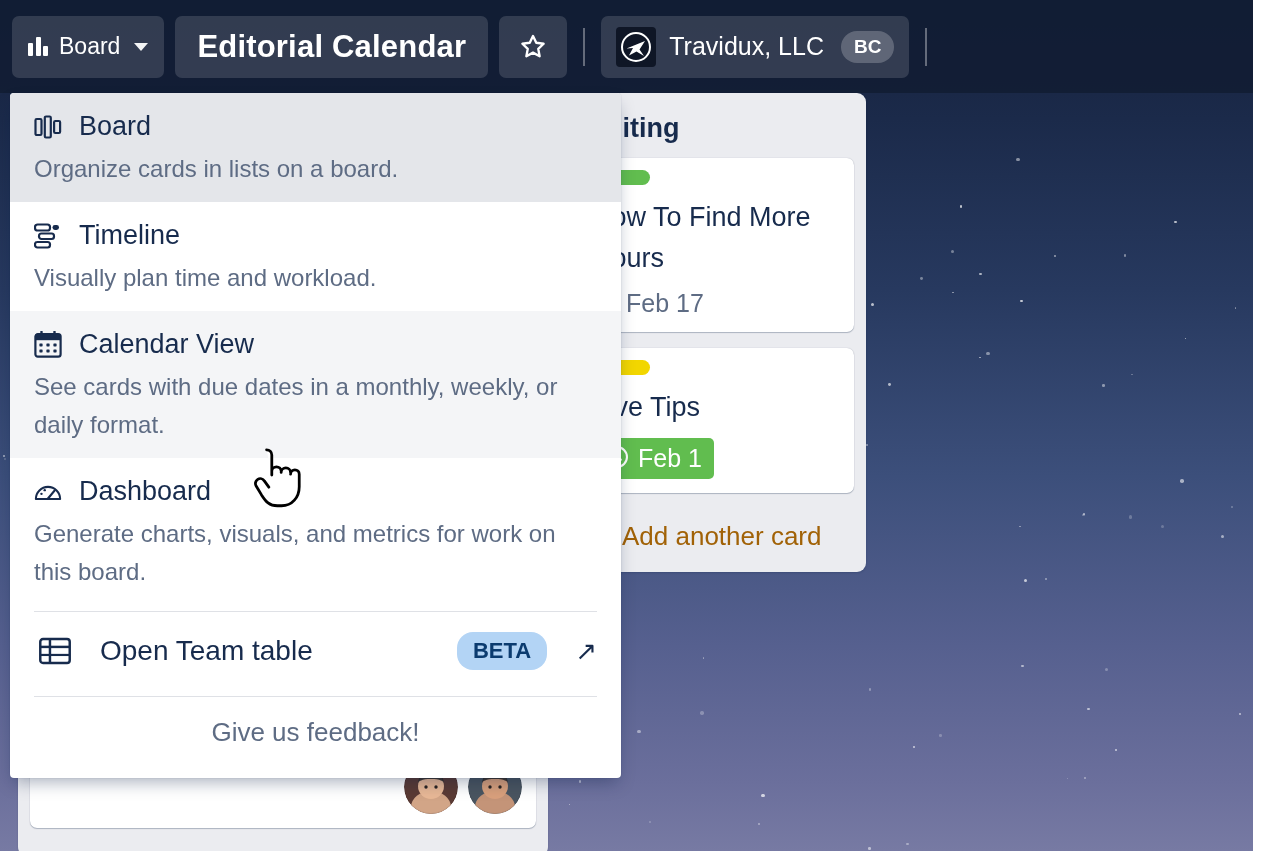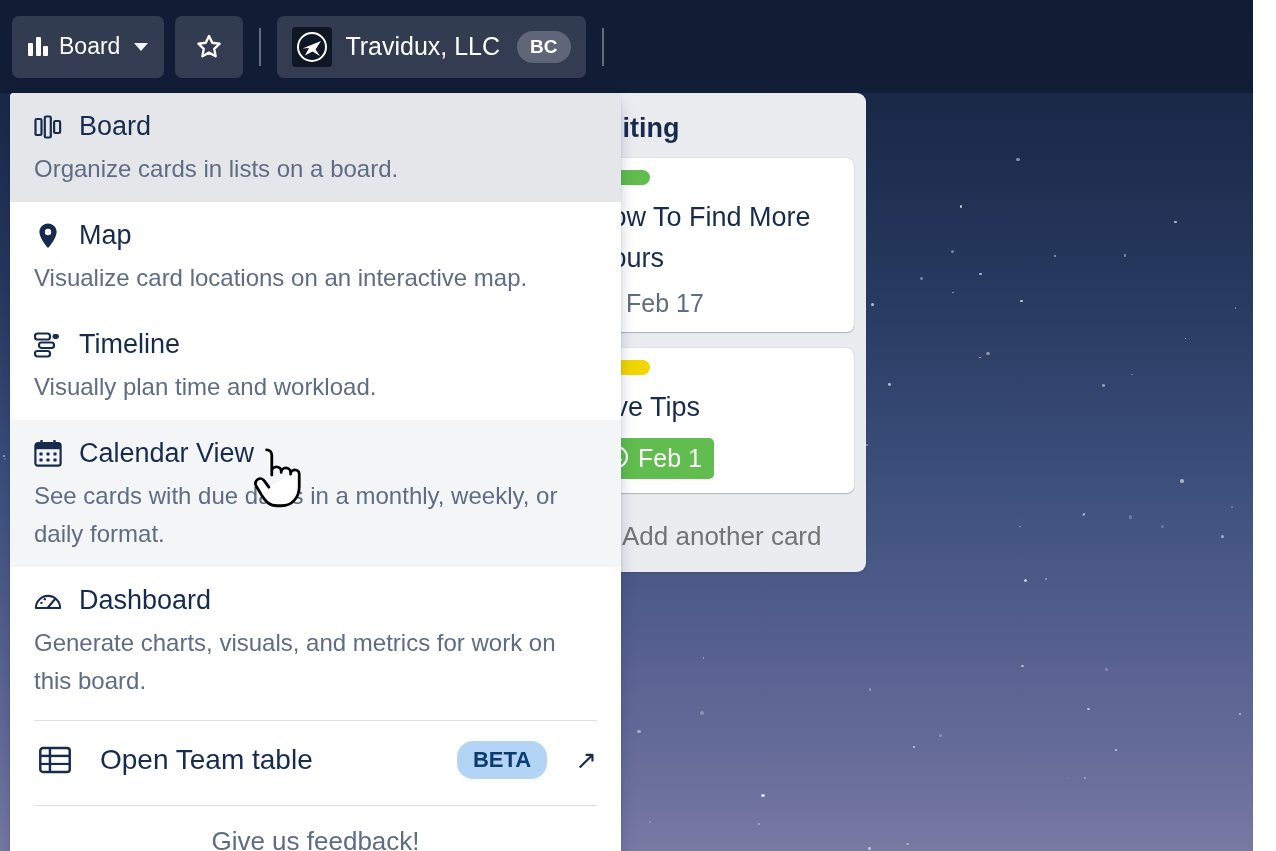--- a/index.html
+++ b/index.html
@@ -147,21 +147,21 @@
     position: relative;
   }
   .avatar::after {
     content: ""; position: absolute; inset: 0;
     border-radius: 50%;
     box-shadow: inset 0 0 0 1px rgba(0,0,0,0.08);
   }
   .avatar-row { display: flex; justify-content: flex-end; margin-top: 12px; }
   .add-card {
     display: flex; align-items: center; gap: 12px;
-    color: #737373; font-size: 26px;
+    color: #a16207; font-size: 26px;
     padding: 12px 10px 8px 10px;
   }
   .plus {
     position: relative; width: 22px; height: 22px; flex: none;
   }
   .plus::before, .plus::after {
     content: ""; position: absolute; background: #5e6c84;
   }
   .plus::before { left: 0; top: 10px; width: 22px; height: 2.5px; }
   .plus::after { top: 0; left: 10px; height: 22px; width: 2.5px; }
@@ -388,20 +388,21 @@
     <div class="tb-btn view-switch">
       <span class="kanban-glyph">
           <i></i>
           <i></i>
           <i></i>
         </span>
       <span>Board</span>
       <span class="chev-down"></span>
     </div>
 
+    <div class="tb-btn title">Editorial Calendar</div>
 
     <div class="tb-btn star-btn">
       <svg width="30" height="30" viewBox="0 0 24 24">
         <path d="M12 3.2l2.6 5.4 5.9.8-4.3 4.1 1.1 5.9-5.3-2.9-5.3 2.9 1.1-5.9L3.5 9.4l5.9-.8z" fill="none" stroke="#ffffff" stroke-width="1.9" stroke-linejoin="round"></path>
       </svg>
     </div>
 
     <div class="tb-divider"></div>
 
     <div class="tb-btn org">
@@ -649,32 +650,20 @@
                 <rect x="20.1" y="6" width="6" height="12" rx="1.2" fill="none" stroke="#172b4d" stroke-width="2.2"></rect>
               </svg>
             </span>
             <span class="mi-title">Board</span>
           </div>
           <div class="mi-desc">Organize cards in lists on a board.</div>
         </div>
         <div class="menu-item">
           <div class="mi-head">
             <span class="mi-icon">
-              <svg width="24" height="28" viewBox="0 0 24 28">
-                <path d="M12 1.5c-4.8 0-8.6 3.8-8.6 8.6 0 6.4 8.6 16 8.6 16s8.6-9.6 8.6-16c0-4.8-3.8-8.6-8.6-8.6z" fill="#172b4d"></path>
-                <circle cx="12" cy="10" r="3.2" fill="#ffffff"></circle>
-              </svg>
-            </span>
-            <span class="mi-title">Map</span>
-          </div>
-          <div class="mi-desc">Visualize card locations on an interactive map.</div>
-        </div>
-        <div class="menu-item">
-          <div class="mi-head">
-            <span class="mi-icon">
               <svg width="28" height="26" viewBox="0 0 28 26">
                 <rect x="1" y="1.5" width="15" height="6" rx="2.6" fill="none" stroke="#172b4d" stroke-width="2.2"></rect>
                 <rect x="18.5" y="2" width="6.5" height="5" rx="2.4" fill="#172b4d"></rect>
                 <rect x="5" y="10.5" width="15" height="5.5" rx="2.4" fill="none" stroke="#172b4d" stroke-width="2.2"></rect>
                 <rect x="1" y="19" width="15" height="5.5" rx="2.4" fill="none" stroke="#172b4d" stroke-width="2.2"></rect>
               </svg>
             </span>
             <span class="mi-title">Timeline</span>
           </div>
           <div class="mi-desc">Visually plan time and workload.</div>

